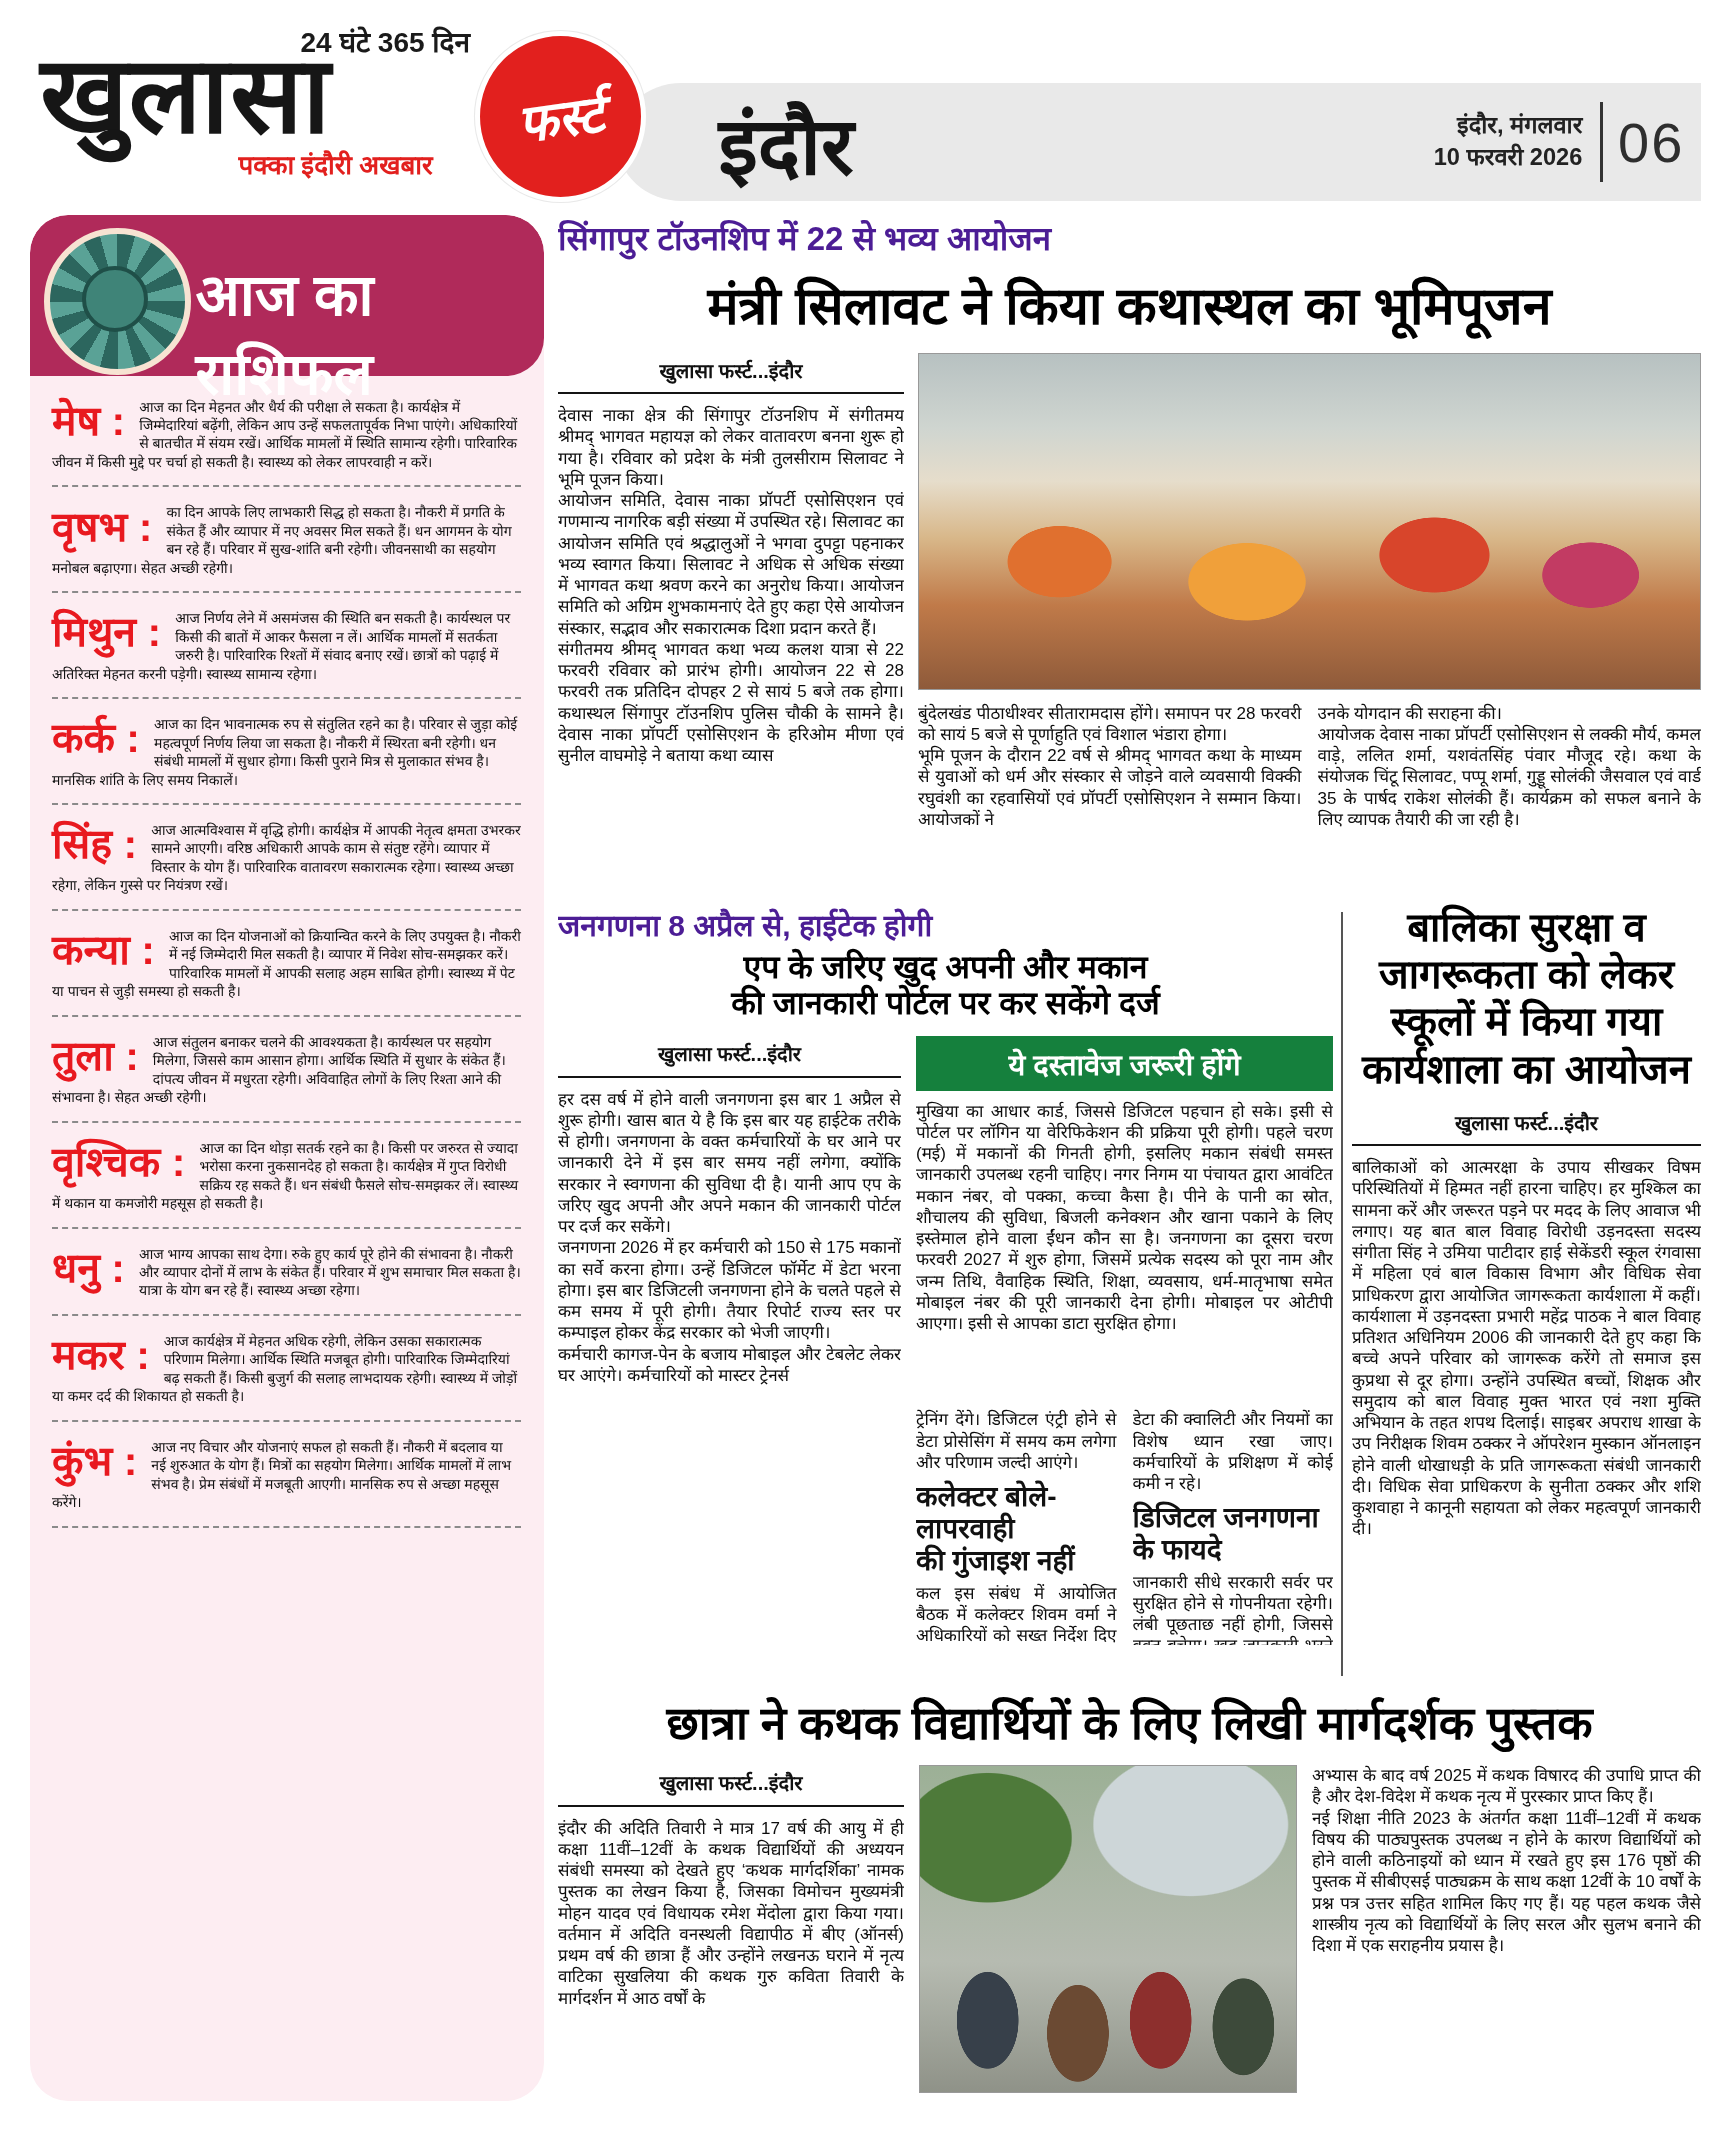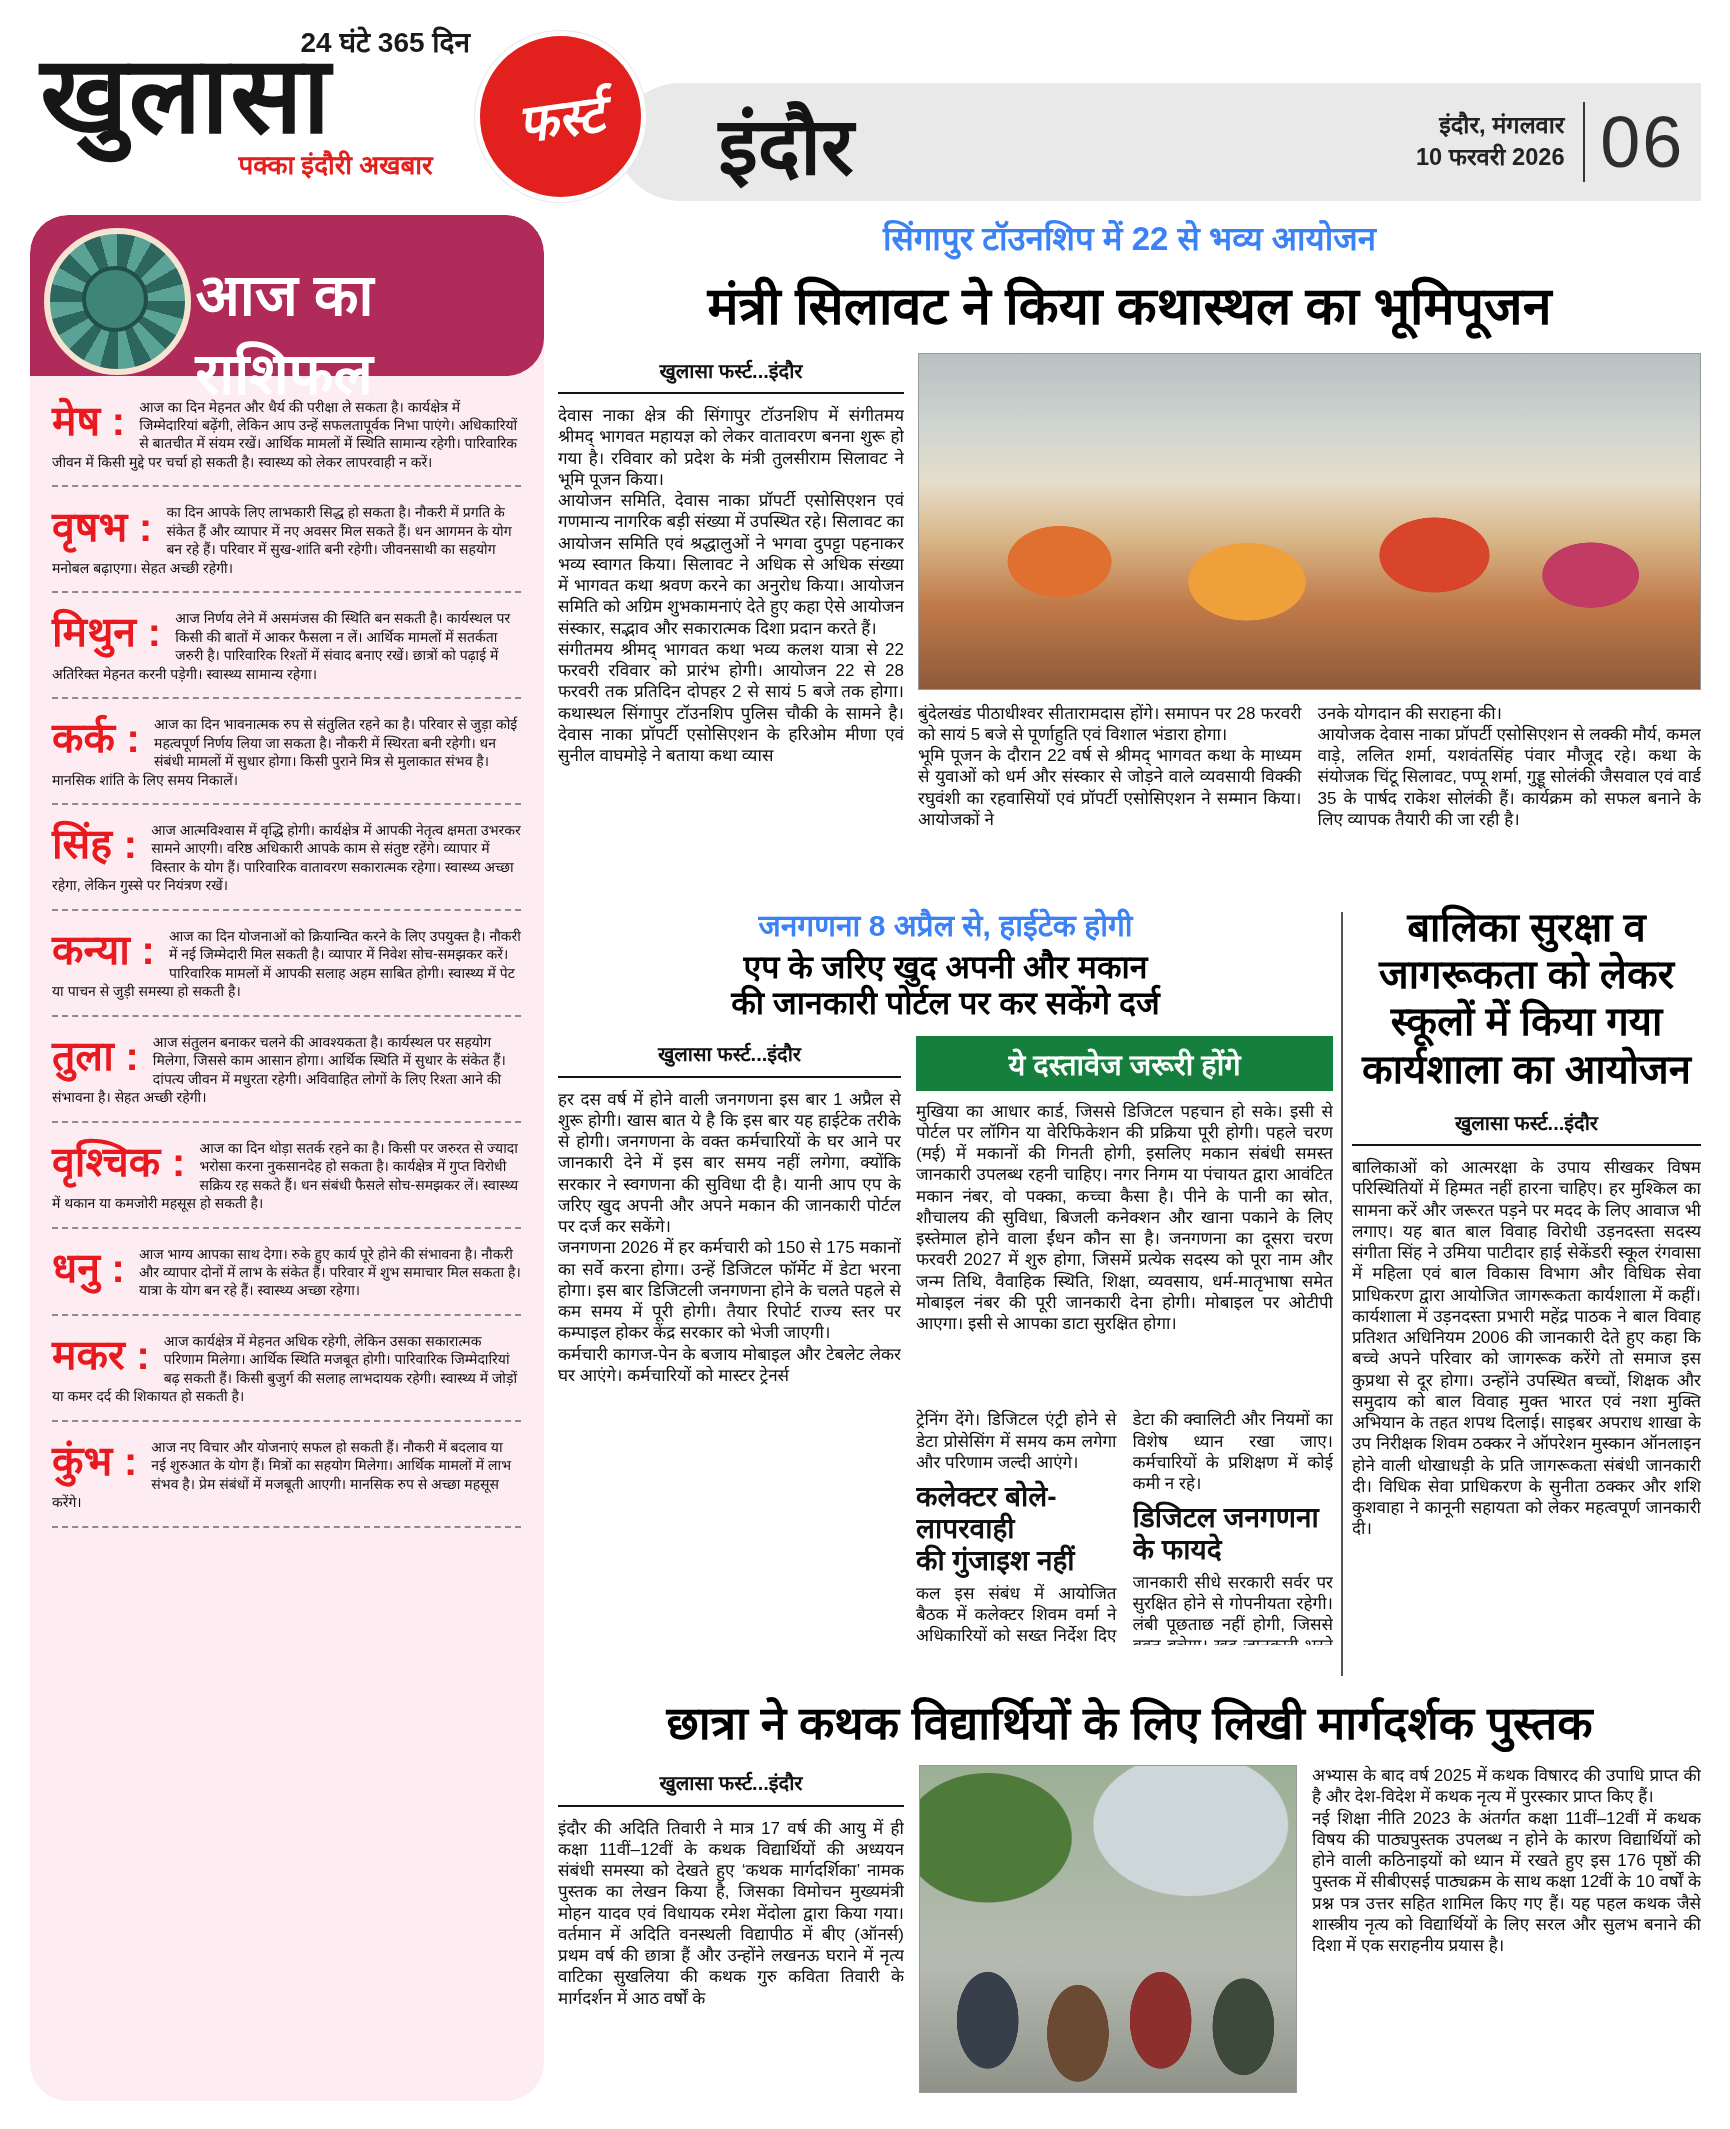--- a/index.html
+++ b/index.html
@@ -13,36 +13,36 @@
   .tag-top{position:absolute;left:271px;top:6.4px;font-size:28px;font-weight:900;color:#1a1a1a;}
   .logo-main{position:absolute;left:10.7px;top:26px;font-size:107px;line-height:1;font-weight:900;color:#161616;letter-spacing:1.1px;}
   .logo-badge{position:absolute;left:445px;top:15px;width:161px;height:161px;border-radius:50%;
               background:#e2201e;border:5.4px solid #fff;box-shadow:0 0 0 1.1px #e9e9e9;
               display:flex;align-items:center;justify-content:center;z-index:3;}
   .logo-badge span{color:#fff;font-size:52px;font-weight:900;transform:rotate(-8deg);font-style:italic;}
   .tag-bottom{position:absolute;left:209px;top:130px;font-size:26px;font-weight:900;color:#e2201e;}
   .edition{margin-left:102px;font-size:80px;font-weight:900;color:#141414;}
   .datebox{margin-left:auto;text-align:right;font-size:23.6px;font-weight:900;line-height:1.35;color:#222;}
   .pagesep{width:2.7px;height:80px;background:#333;margin:0 15px 0 18px;}
-  .pageno{font-size:72px;font-weight:300;color:#2e2e2e;margin-right:16px;letter-spacing:2.1px;}
+  .pageno{font-size:56px;font-weight:300;color:#2e2e2e;margin-right:16px;letter-spacing:2.1px;}
   
   .horo{position:absolute;left:29.5px;top:215px;width:514px;height:1886px;background:#fdedf2;
         border-radius:38px;overflow:hidden;}
   .horo-head{position:relative;height:161px;background:#b02a5a;border-radius:38px 38px 38px 0;padding-left:32px;}
   .zodiac{position:absolute;left:14px;top:13px;width:135px;height:135px;border-radius:50%;
           border:6.4px solid #f7e3d2;background:repeating-conic-gradient(#2c665e 0 15deg,#5aa296 15deg 30deg);}
   .zodiac:after{content:"";position:absolute;left:32px;top:32px;width:58px;height:58px;border-radius:50%;
           background:#3f8478;border:4.3px solid #1f4f48;}
   .horo-title{position:absolute;left:166px;top:38px;font-size:58px;font-weight:900;color:#ffffff;}
   .horo-body{padding:21.5px 22.5px 16px 22.5px;}
   .h-sign{float:left;font-size:41px;line-height:1.0;font-weight:900;color:#e8191f;margin:3.2px 14px 3.2px 0;}
   .h-text{font-size:14px;line-height:1.32;font-weight:500;color:#101010;text-align:justify;}
   .h-div{clear:both;border-bottom:2.1px dashed #8a8a8a;margin:14px 0 16px 0;}
   
-  .kicker{color:#3b82f6;font-weight:900;text-align:center;}
+  .kicker{color:#4c1d95;font-weight:900;}
   .headline{font-weight:900;color:#000;text-align:center;}
   .nowrapline{display:flex;justify-content:center;overflow:hidden;white-space:nowrap;}
   .byline{font-weight:900;text-align:center;font-size:20px;padding:4.3px 0 8.6px;border-bottom:2.7px solid #141414;margin-bottom:10.7px;}
   .body-txt{font-size:17px;line-height:1.25;text-align:justify;white-space:pre-line;color:#0c0c0c;}
   
   .a1{position:absolute;left:558px;top:215px;width:1143px;height:684px;overflow:hidden;}
   .a1 .kicker{font-size:33px;margin-bottom:7.5px;}
   .a1 .headline{font-size:52px;}
   .a1-row{display:flex;gap:14px;margin-top:14px;}
   .a1-col1{width:346px;height:528px;overflow:hidden;flex:none;}

